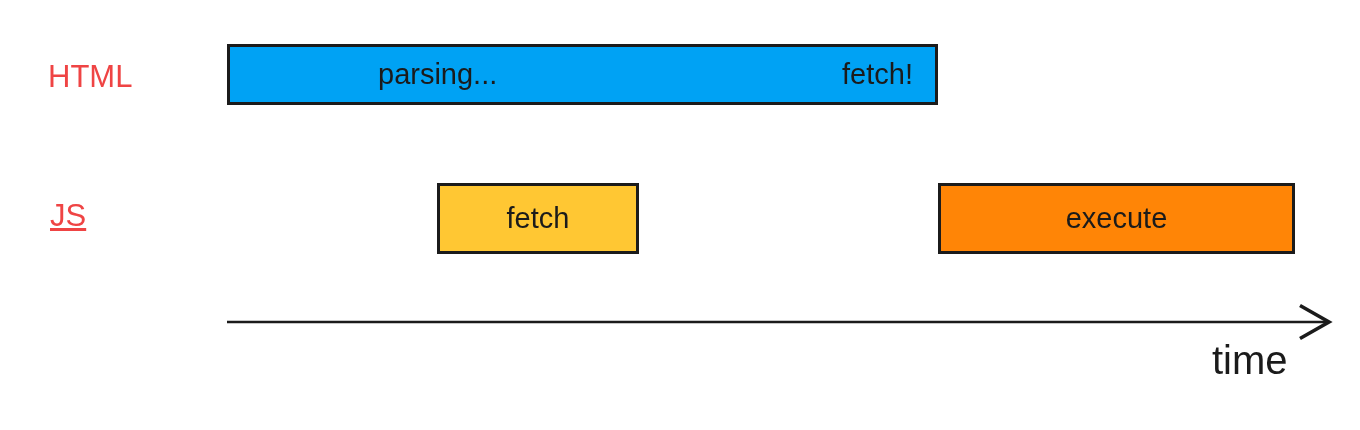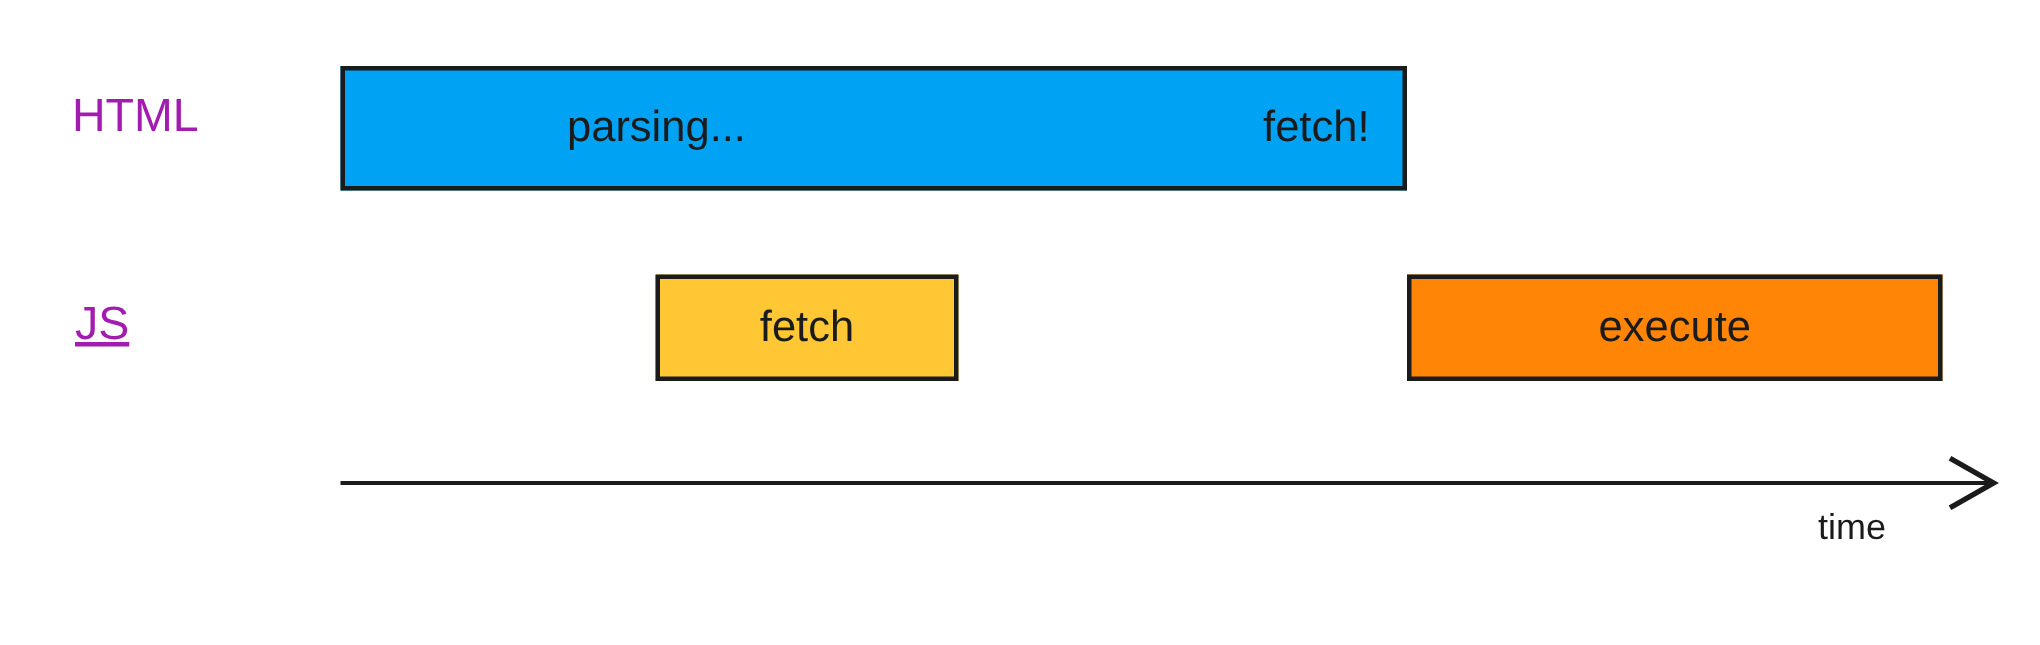--- a/index.html
+++ b/index.html
@@ -13,39 +13,39 @@
     height: 430px;
     background: #ffffff;
     font-family: "Liberation Sans", sans-serif;
     color: #1b1b1b;
     overflow: hidden;
   }
   .row-label {
     position: absolute;
     font-size: 31px;
     line-height: 1;
-    color: #a21caf;
+    color: #ef4444;
     white-space: nowrap;
   }
   .row-label.html { left: 48px; top: 61px; }
   .row-label.js   { left: 50px; top: 200px; text-decoration: underline; }
 
   .bar {
     position: absolute;
     box-sizing: border-box;
     border: 3px solid #1b1b1b;
     display: flex;
     align-items: center;
     font-size: 29px;
     line-height: 1;
     white-space: nowrap;
   }
   .bar.parsing {
     left: 227px; top: 44px;
-    width: 711px; height: 83px;
+    width: 711px; height: 61px;
   }
   .bar.parsing .start-text { margin-left: 148px; }
   .bar.parsing .end-text   { margin-left: auto; margin-right: 22px; }
 
   .bar.fetch {
     left: 437px; top: 183px;
     width: 202px; height: 71px;
     justify-content: center;
   }
   .bar.execute {
@@ -56,21 +56,21 @@
 
   .axis-svg {
     position: absolute;
     left: 0; top: 0;
     width: 1360px; height: 430px;
     pointer-events: none;
   }
   .axis-label {
     position: absolute;
     left: 1212px; top: 340px;
-    font-size: 24px;
+    font-size: 40px;
     line-height: 1;
     color: #1b1b1b;
     white-space: nowrap;
   }
 </style>
 </head>
 <body>
 
 <div class="canvas">
 

